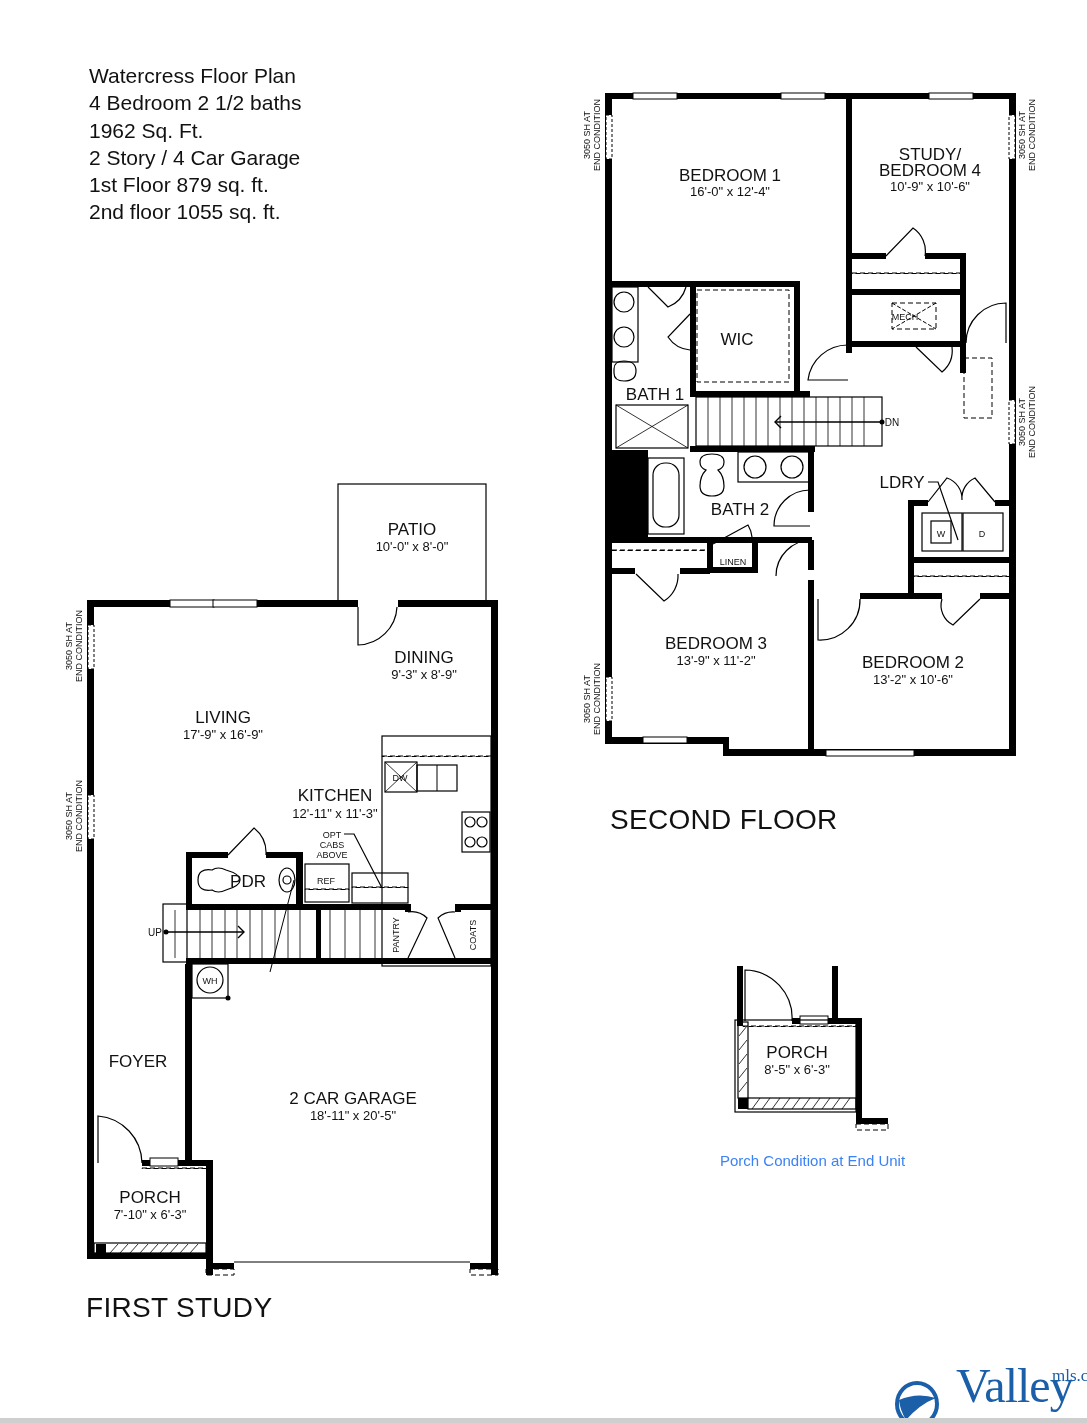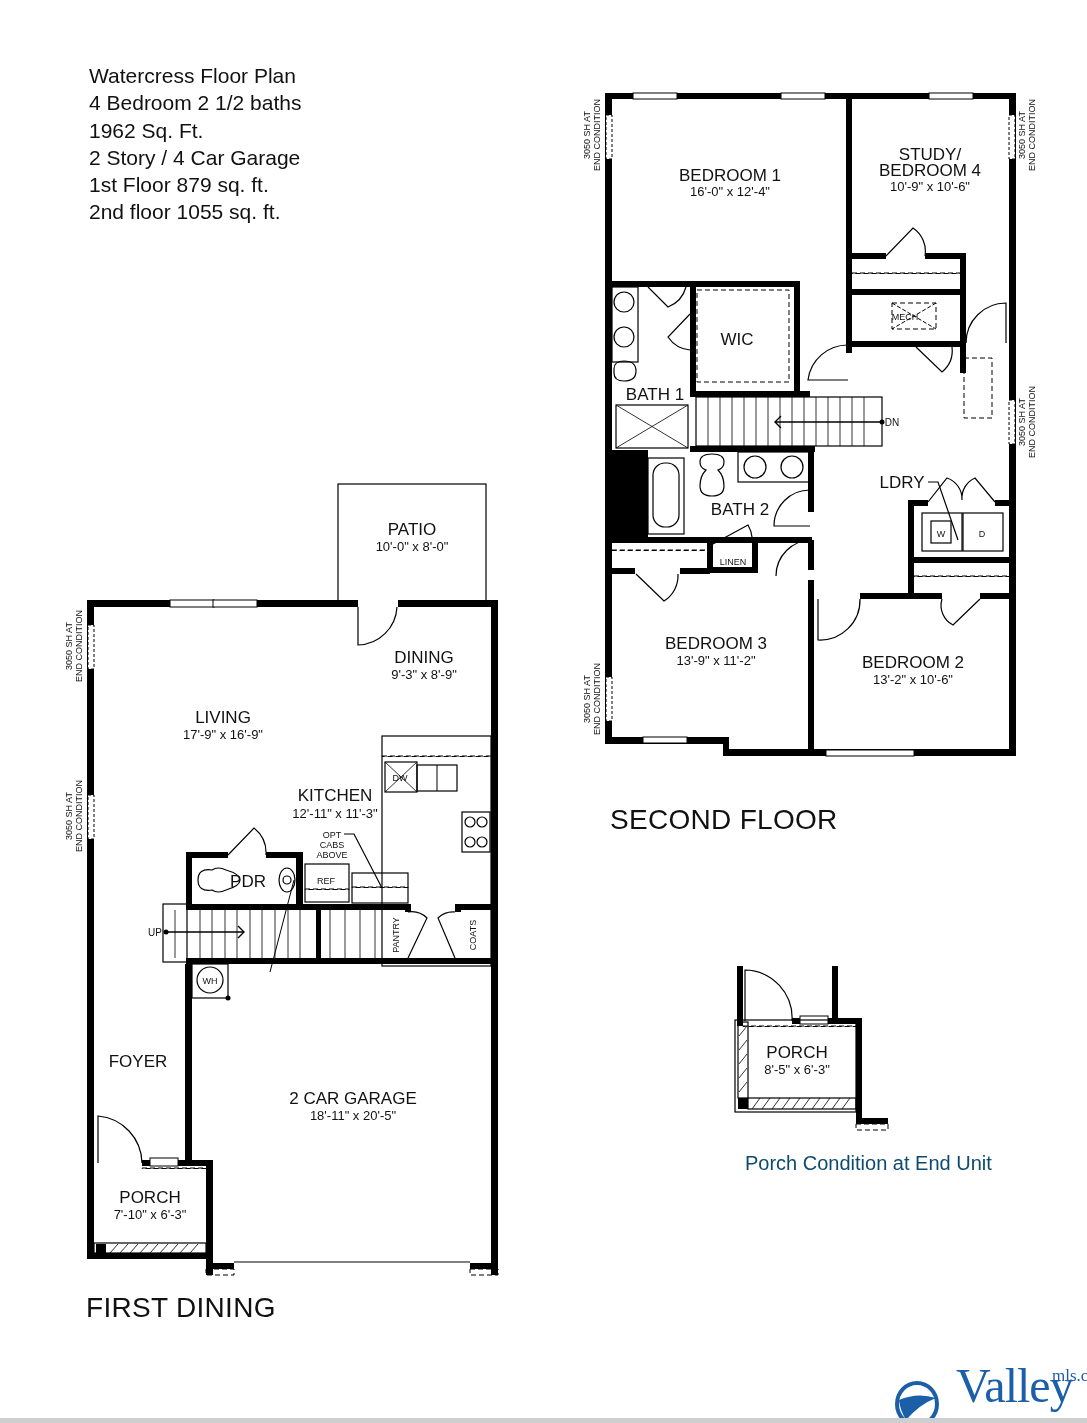--- a/index.html
+++ b/index.html
@@ -9,21 +9,21 @@
   svg.plan { position: absolute; left: 0; top: 0; }
   .wall { fill: #000; }
   .thin { fill: none; stroke: #000; stroke-width: 1.2; }
   .dash { fill: none; stroke: #000; stroke-width: 1; stroke-dasharray: 5 3; }
   .win { fill: #fff; stroke: #000; stroke-width: 1; }
   .room-label { font-family: "Liberation Sans", sans-serif; font-size: 17px; fill: #111; text-anchor: middle; }
   .room-dim { font-family: "Liberation Sans", sans-serif; font-size: 13px; fill: #111; text-anchor: middle; }
   .small { font-family: "Liberation Sans", sans-serif; font-size: 10px; fill: #111; text-anchor: middle; }
   .tiny { font-family: "Liberation Sans", sans-serif; font-size: 9px; fill: #111; text-anchor: middle; }
   .floor-title { position: absolute; font-size: 28px; color: #111; letter-spacing: 0.3px; }
-  .porch-caption { position: absolute; left: 745px; top: 1152px; font-size: 20px; color: #0c4a6e; }
+  .porch-caption { position: absolute; left: 720px; top: 1152px; font-size: 15px; color: #3b82f6; }
   .logo { position: absolute; left: 906px; top: 1382px; width: 195px; height: 42px; }
   .logo .mls { position: absolute; left: 146px; top: -16px; font-family: "Liberation Serif", serif; font-size: 17px; color: #1a5fa8; }
   .logo .valley { position: absolute; left: 50px; top: -20px; font-family: "Liberation Serif", serif; font-size: 48px; color: #1a5fa8; letter-spacing: -1px; line-height: 48px; }
   .footer-bar { position: absolute; left: 0; top: 1418px; width: 1087px; height: 5px; background: #cfcfcf; }
 </style>
 </head>
 <body>
 
 <div class="info">
   <div>Watercress Floor Plan</div>
@@ -381,20 +381,20 @@
     <text class="room-dim" x="797" y="1074">8'-5" x 6'-3"</text>
   </g>
 
   <g>
     <ellipse cx="917" cy="1404" rx="20" ry="21" fill="none" stroke="#1a5fa8" stroke-width="4"></ellipse>
     <path d="M899 1400 Q917 1392 936 1398 Q920 1404 906 1420 Q900 1410 899 1400 Z" fill="#1a5fa8"></path>
   </g>
 </svg>
 
 <div class="floor-title" style="left:610px; top:788px;margin-top:16px;">SECOND FLOOR</div>
-<div class="floor-title" style="left:86px; top:1292px;">FIRST DINING</div>
+<div class="floor-title" style="left:86px; top:1292px;">FIRST STUDY</div>
 <div class="porch-caption">Porch Condition at End Unit</div>
 
 <div class="logo">
   <span class="valley">Valley</span>
   <span class="mls">mls.com</span>
 </div>
 <div class="footer-bar"></div>
 
 </body></html>

